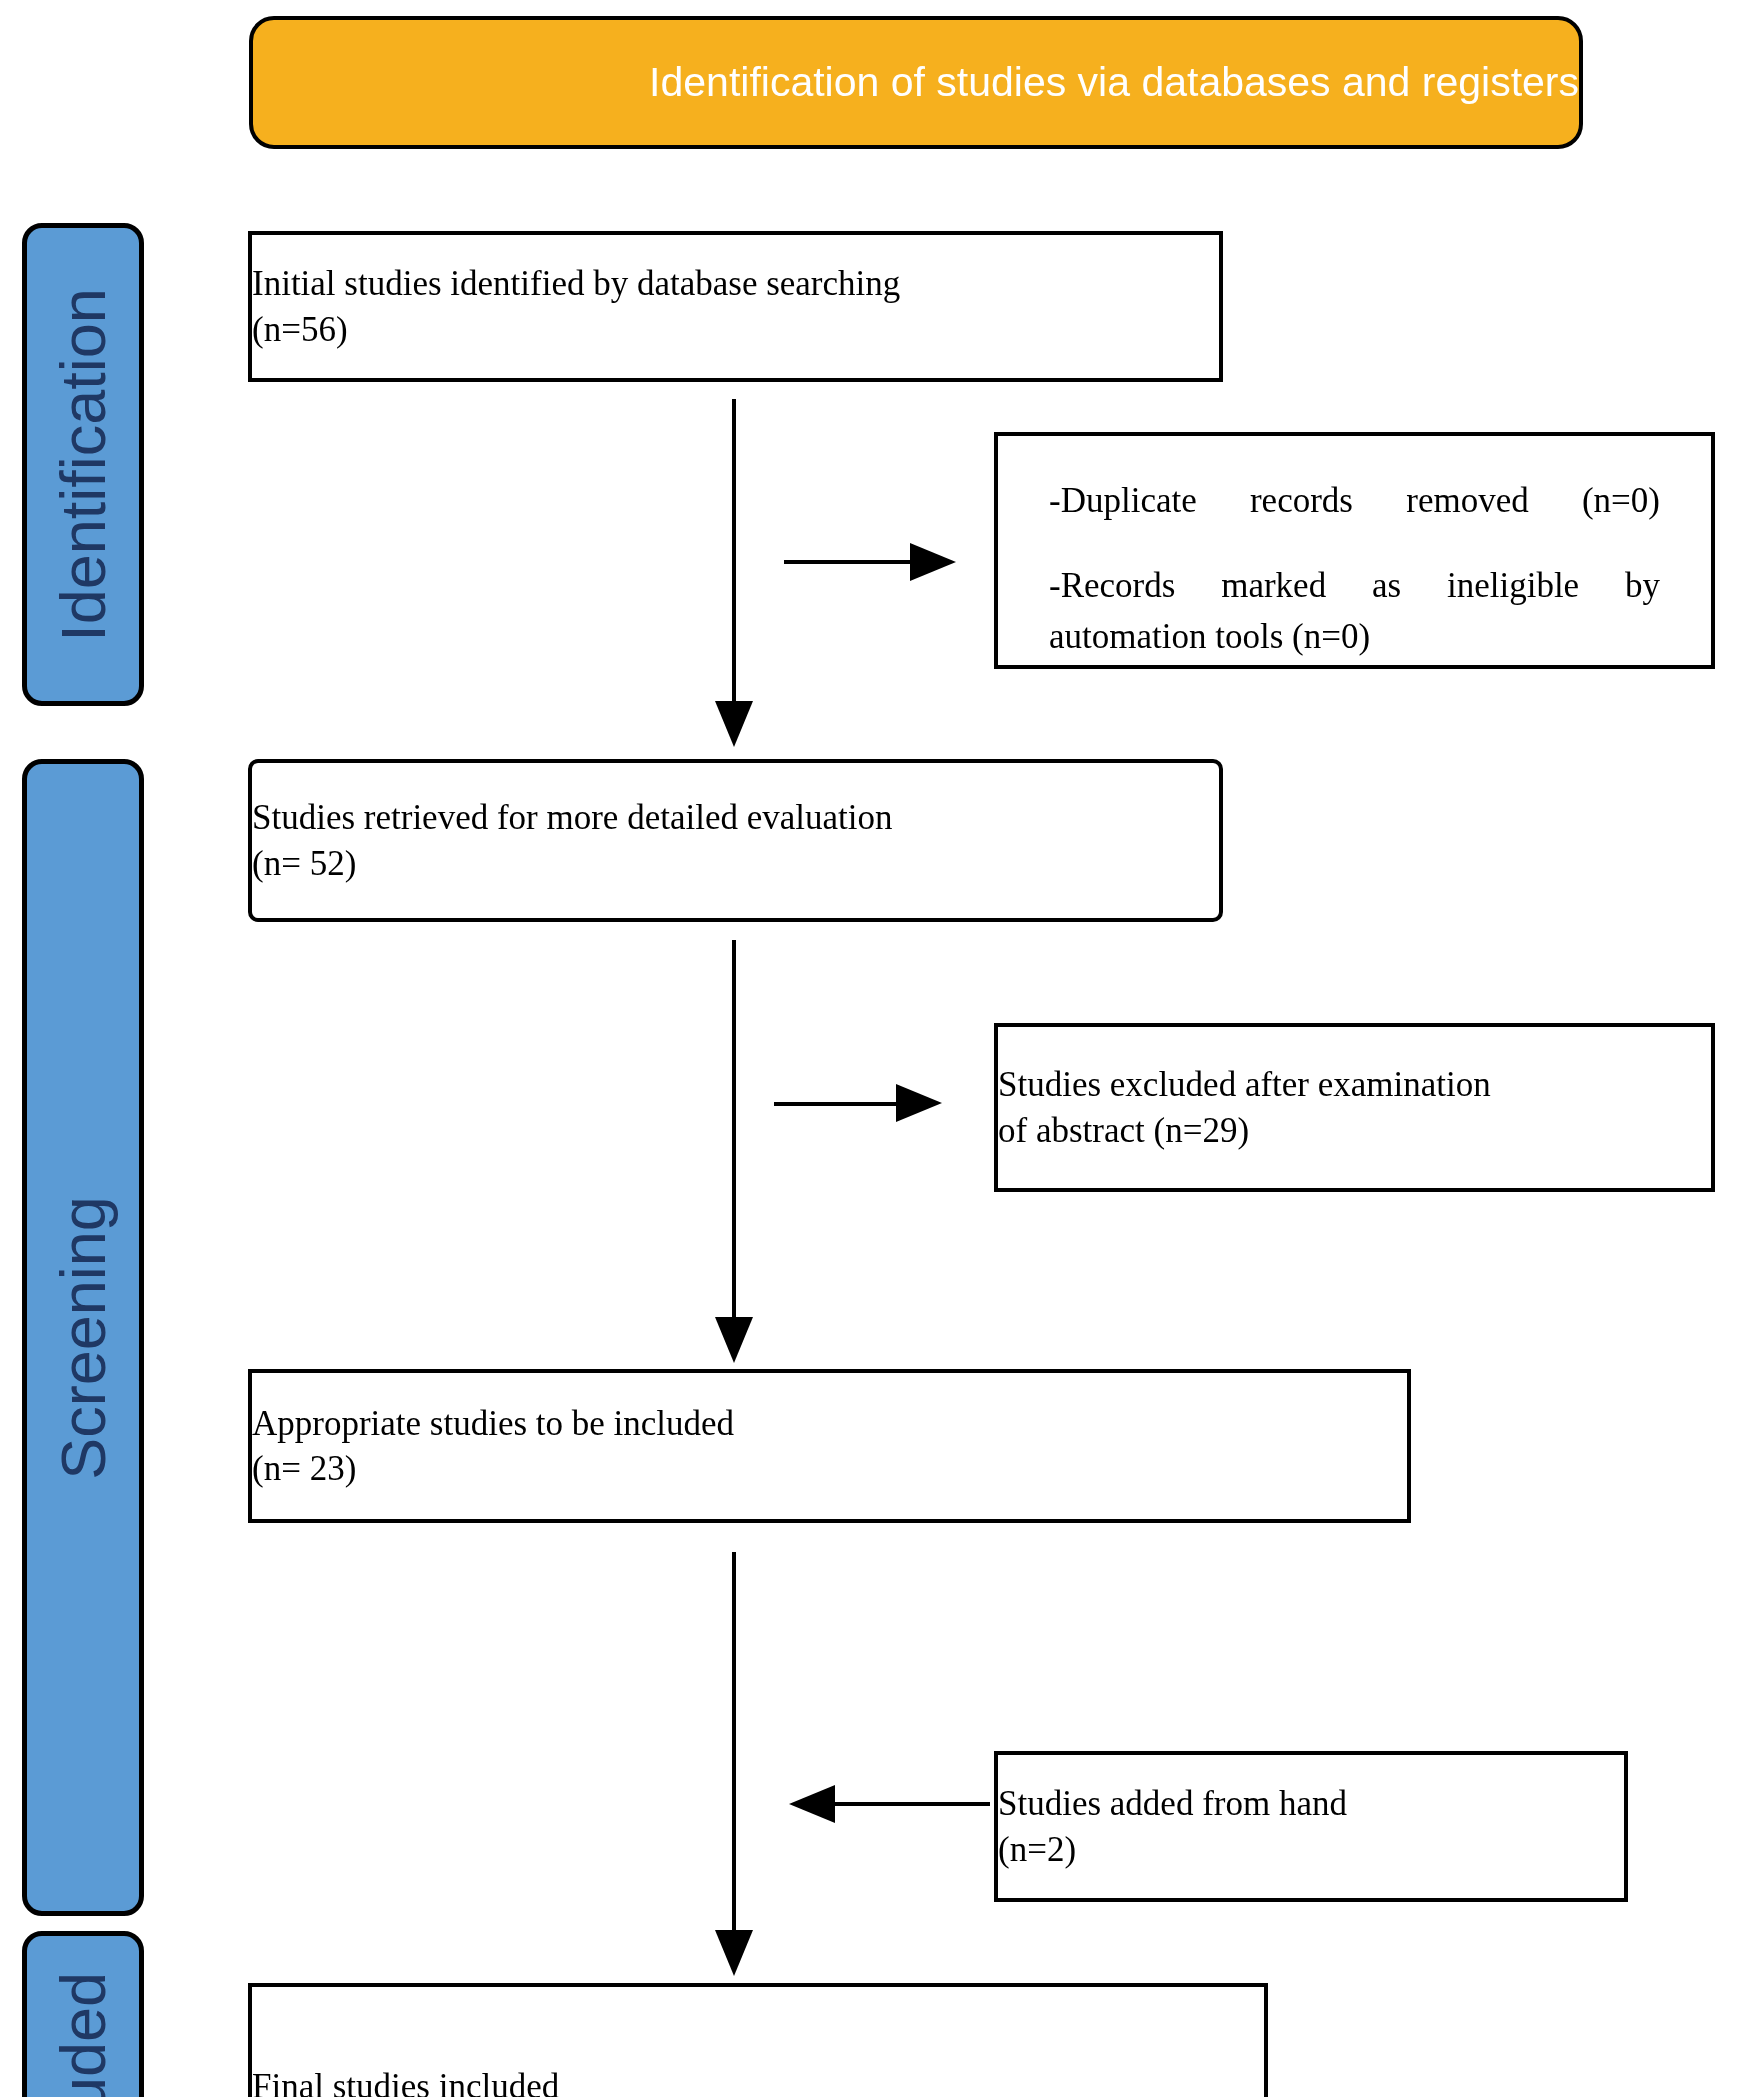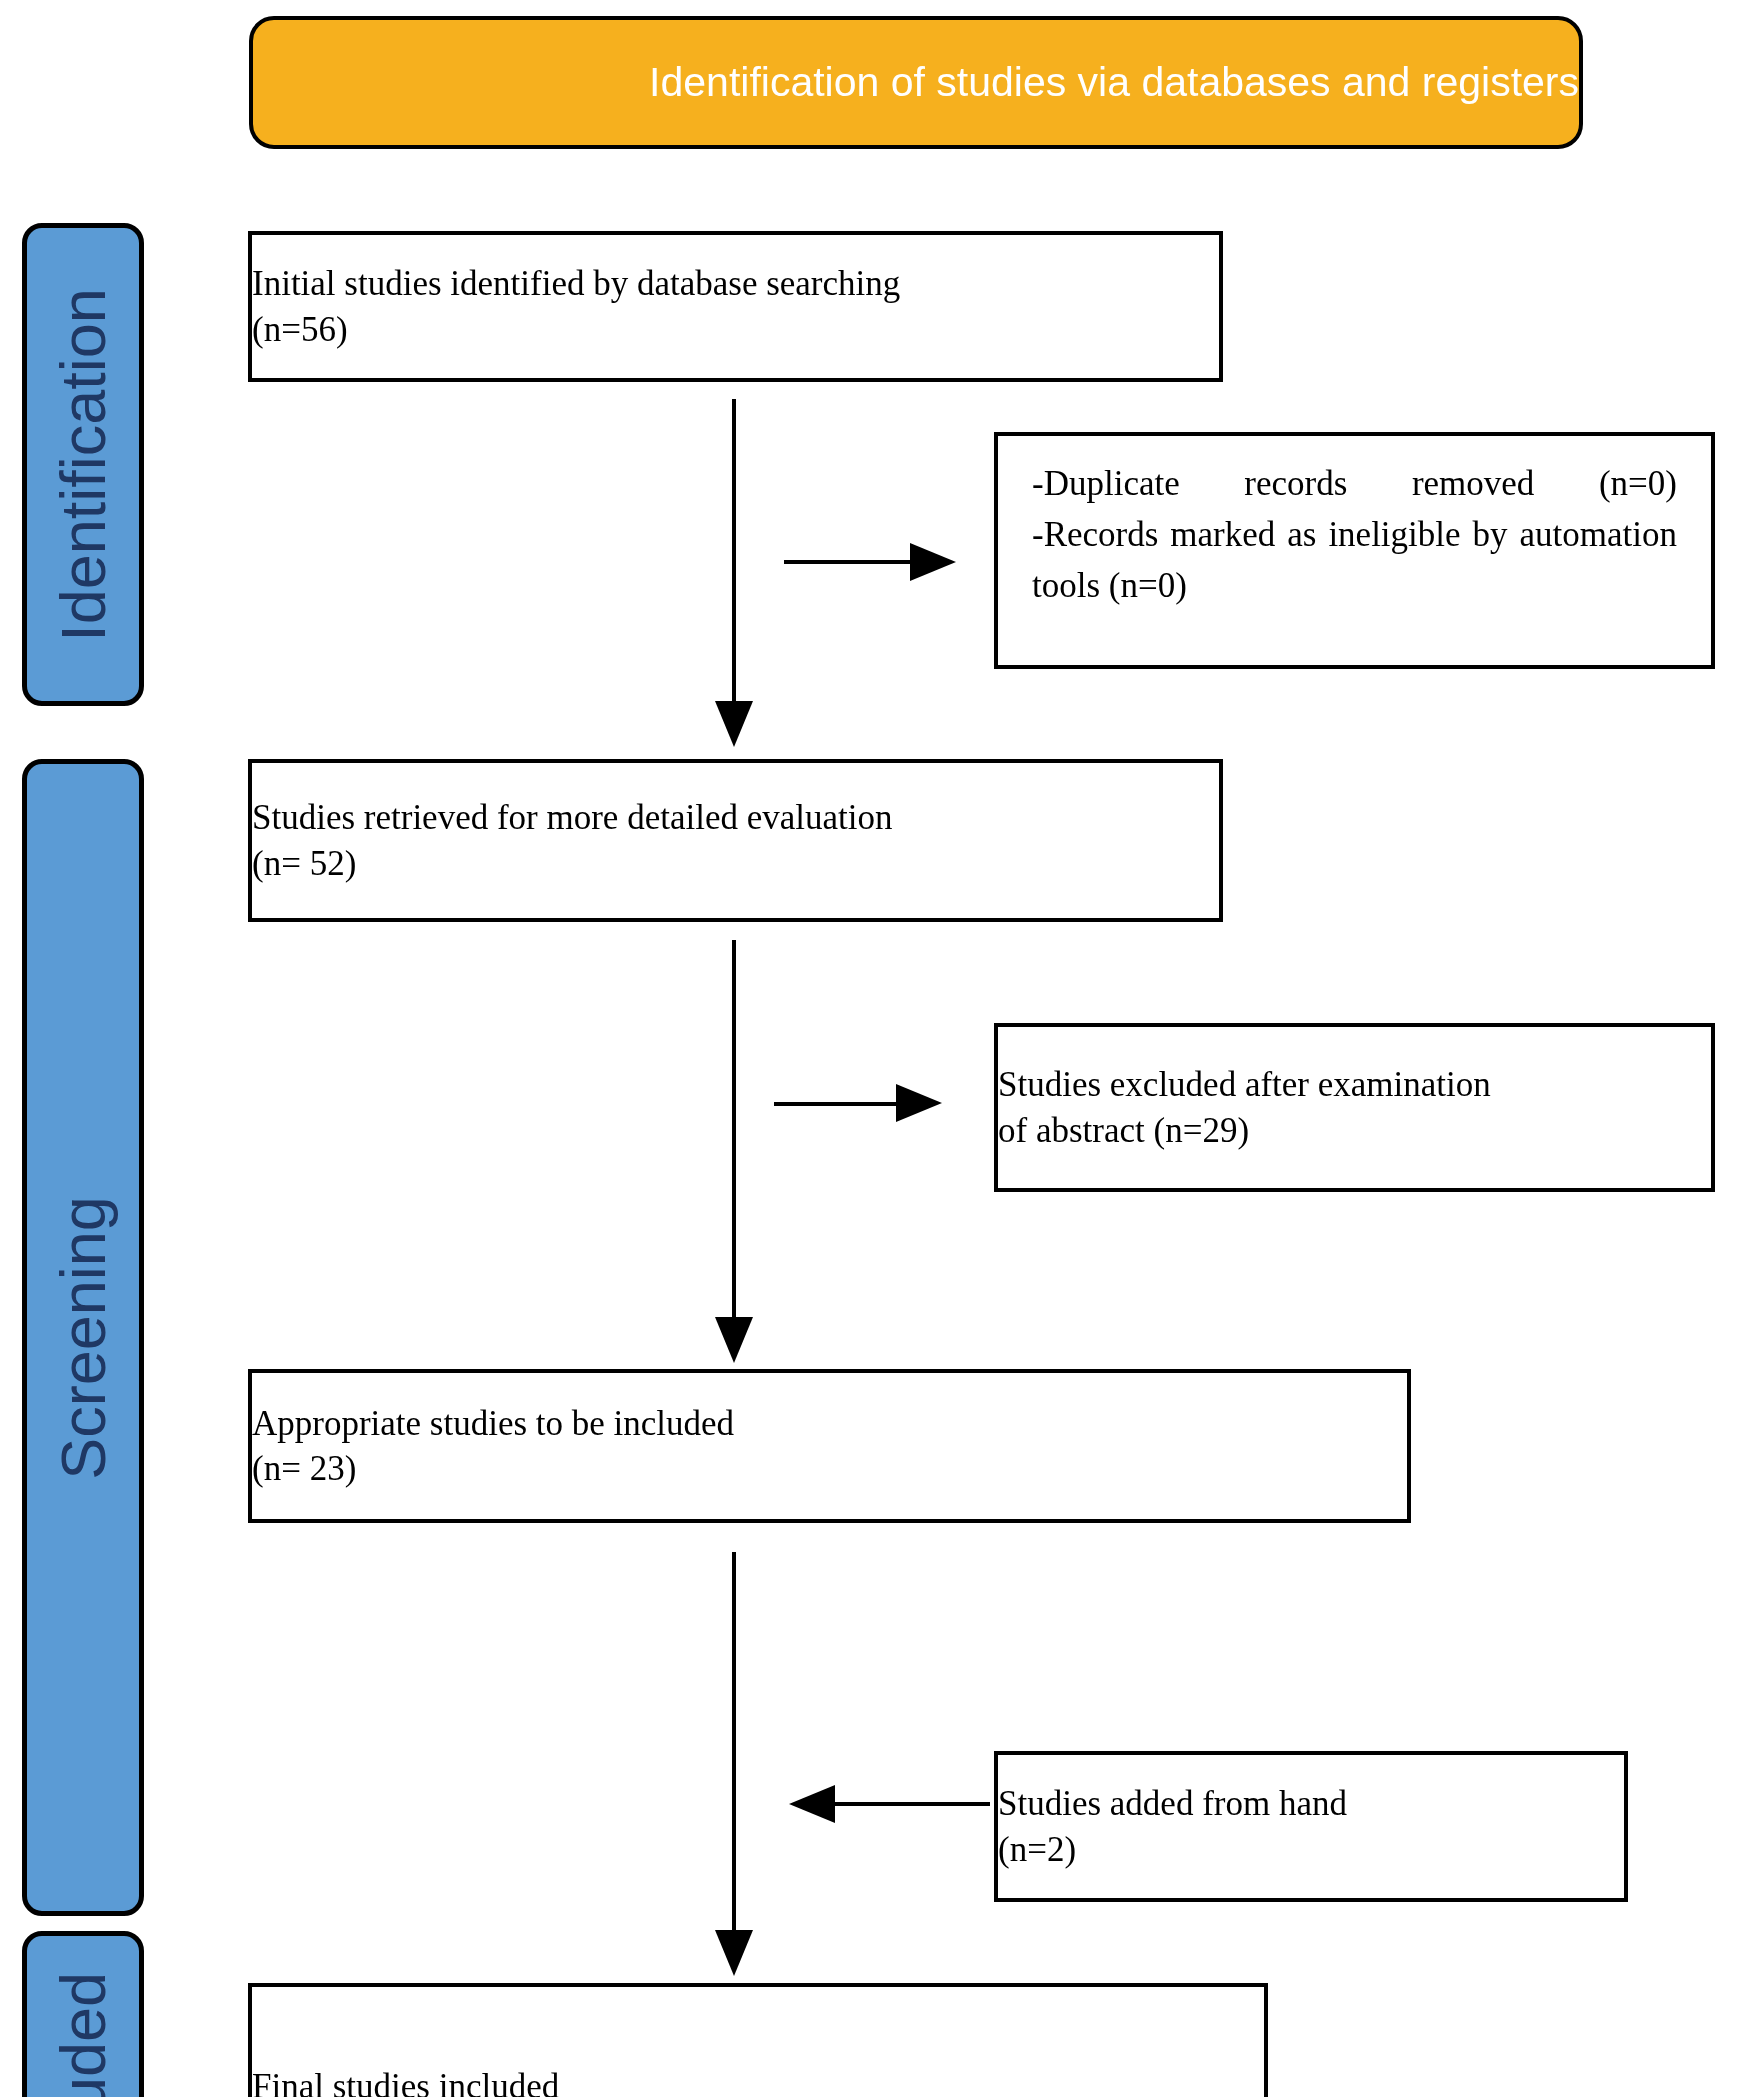--- a/index.html
+++ b/index.html
@@ -40,28 +40,28 @@
   .stage-included{top:1931px;height:320px;}
   
   .fbox{
     position:absolute;background:#ffffff;
     border:4.2px solid #000;box-sizing:border-box;
     display:flex;flex-direction:column;justify-content:center;
     font-size:35px;color:#000;line-height:1.3;
   }
   .fbox .txt{white-space:pre-line;}
   .box-initial{left:248px;top:231px;width:975px;height:151px;}
-  .box-retrieved{left:248px;top:759px;width:975px;height:163px;}
+  .box-retrieved{left:248px;top:759px;width:975px;height:163px;border-radius:10px;}
   .box-appropriate{left:248px;top:1369px;width:1163px;height:154px;}
   .box-final{left:248px;top:1983px;width:1020px;height:260px;line-height:1.5;}
   .box-duplicates{
     left:994px;top:432px;width:721px;height:237px;
     justify-content:flex-start;padding:23px 34px 0 34px;line-height:1.45;
   }
-  .box-duplicates p{margin:0;}
+  .box-duplicates p{margin:17px;}
   .p-justify-all{text-align:justify;text-align-last:justify;}
   .p-justify{text-align:justify;}
   .box-excluded{left:994px;top:1023px;width:721px;height:169px;}
   .box-hand{left:994px;top:1751px;width:634px;height:151px;}
   
   .vline{position:absolute;width:3.8px;background:#000;left:732px;}
   .hline{position:absolute;height:3.8px;background:#000;}
   .head-down{
     position:absolute;left:715px;width:0;height:0;
     border-left:19px solid transparent;border-right:19px solid transparent;

